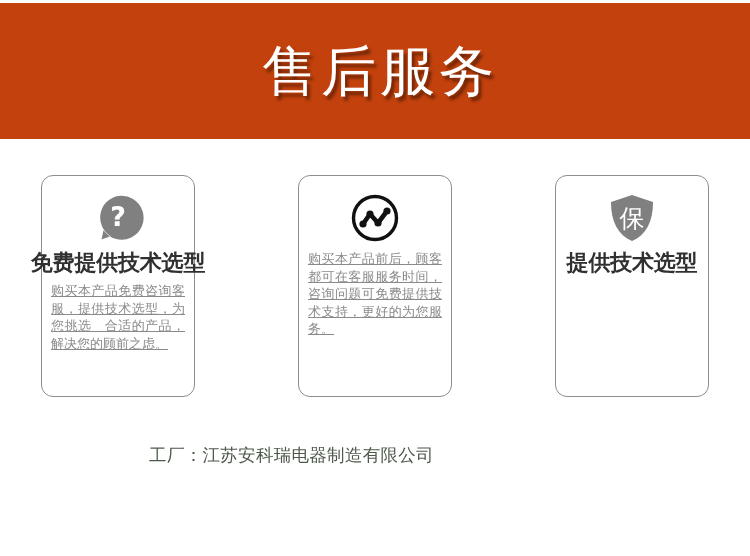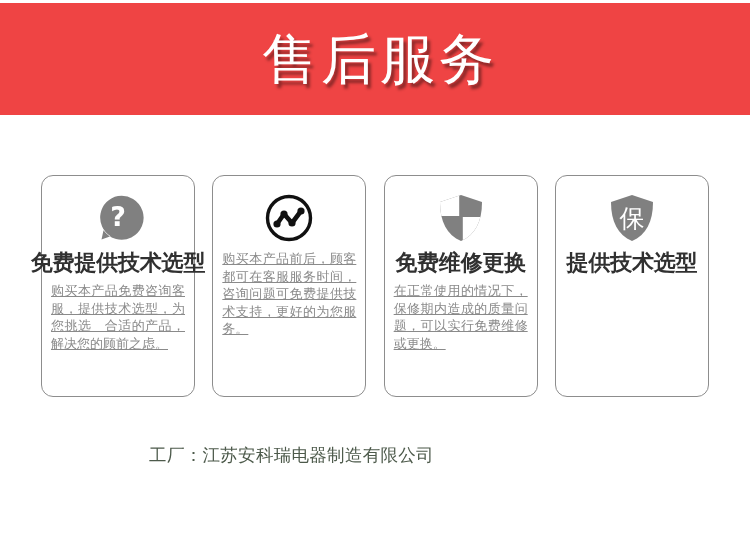--- a/index.html
+++ b/index.html
@@ -14,22 +14,22 @@
     overflow: hidden;
     position: relative;
   }
 
   
   .banner {
     position: absolute;
     left: 0;
     top: 3px;
     width: 750px;
-    height: 112px;
-    background: #ef4444;
+    height: 136px;
+    background: #c2410c;
     display: flex;
     align-items: center;
     justify-content: center;
   }
   .banner-title {
     color: #ffffff;
     font-size: 55px;
     font-weight: 400;
     letter-spacing: 4px;
     line-height: 1;
@@ -134,38 +134,20 @@
         <polyline points="14,32 21,22 29,31 38,19" fill="none" stroke="#111111" stroke-width="4.6" stroke-linecap="round" stroke-linejoin="round"></polyline>
         <circle cx="14" cy="32" r="3.6" fill="#111111"></circle>
         <circle cx="21" cy="22" r="3.6" fill="#111111"></circle>
         <circle cx="29" cy="31" r="3.6" fill="#111111"></circle>
         <circle cx="38" cy="19" r="3.6" fill="#111111"></circle>
       </svg>
     </div>
     <div class="card-body">购买本产品前后，顾客都可在客服服务时间，咨询问题可免费提供技术支持，更好的为您服务。</div>
   </div>
 
-  <div class="card">
-    <div class="card-icon">
-      <svg width="52" height="52" viewBox="0 0 52 52">
-        <defs>
-          <clipPath id="shieldClip">
-            <path d="M26 3 L47 10 C47 30 40 43 26 49 C12 43 5 30 5 10 Z"></path>
-          </clipPath>
-        </defs>
-        <path d="M26 3 L47 10 C47 30 40 43 26 49 C12 43 5 30 5 10 Z" fill="#808080"></path>
-        <g clip-path="url(#shieldClip)">
-          <rect x="3" y="1" width="21.2" height="23" fill="#ffffff"></rect>
-          <rect x="27.8" y="25" width="22" height="26" fill="#ffffff"></rect>
-        </g>
-      </svg>
-    </div>
-    <div class="card-title">免费维修更换</div>
-    <div class="card-body">在正常使用的情况下，保修期内造成的质量问题，可以实行免费维修或更换。</div>
-  </div>
 
   <div class="card">
     <div class="card-icon">
       <svg width="52" height="52" viewBox="0 0 52 52">
         <path d="M26 3 L47 10 C47 30 40 43 26 49 C12 43 5 30 5 10 Z" fill="#808080"></path>
         <text x="26" y="35" text-anchor="middle" font-size="25" fill="#ffffff" font-family="DejaVu Sans, sans-serif">保</text>
       </svg>
     </div>
     <div class="card-title">提供技术选型</div>
   </div>

